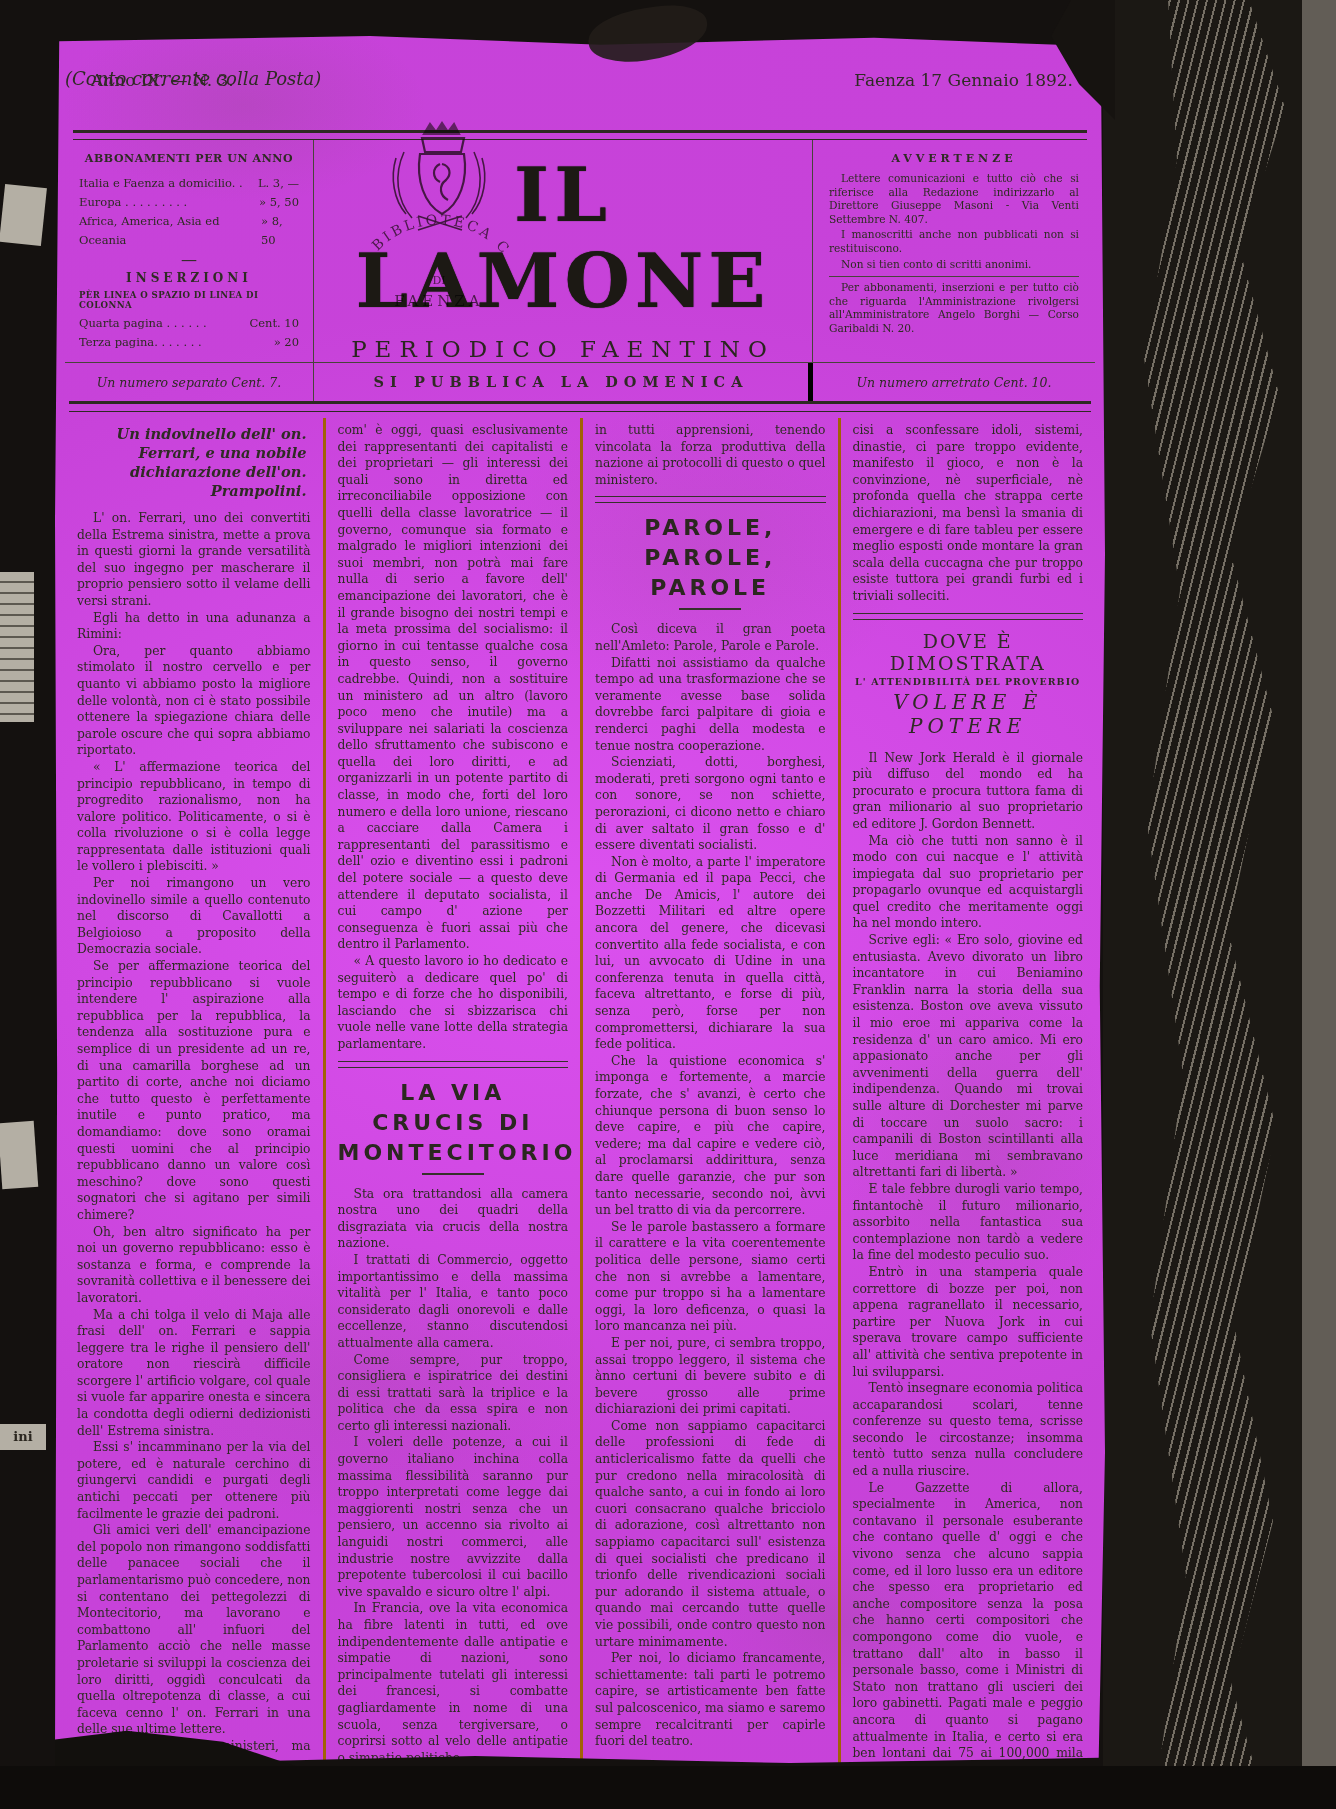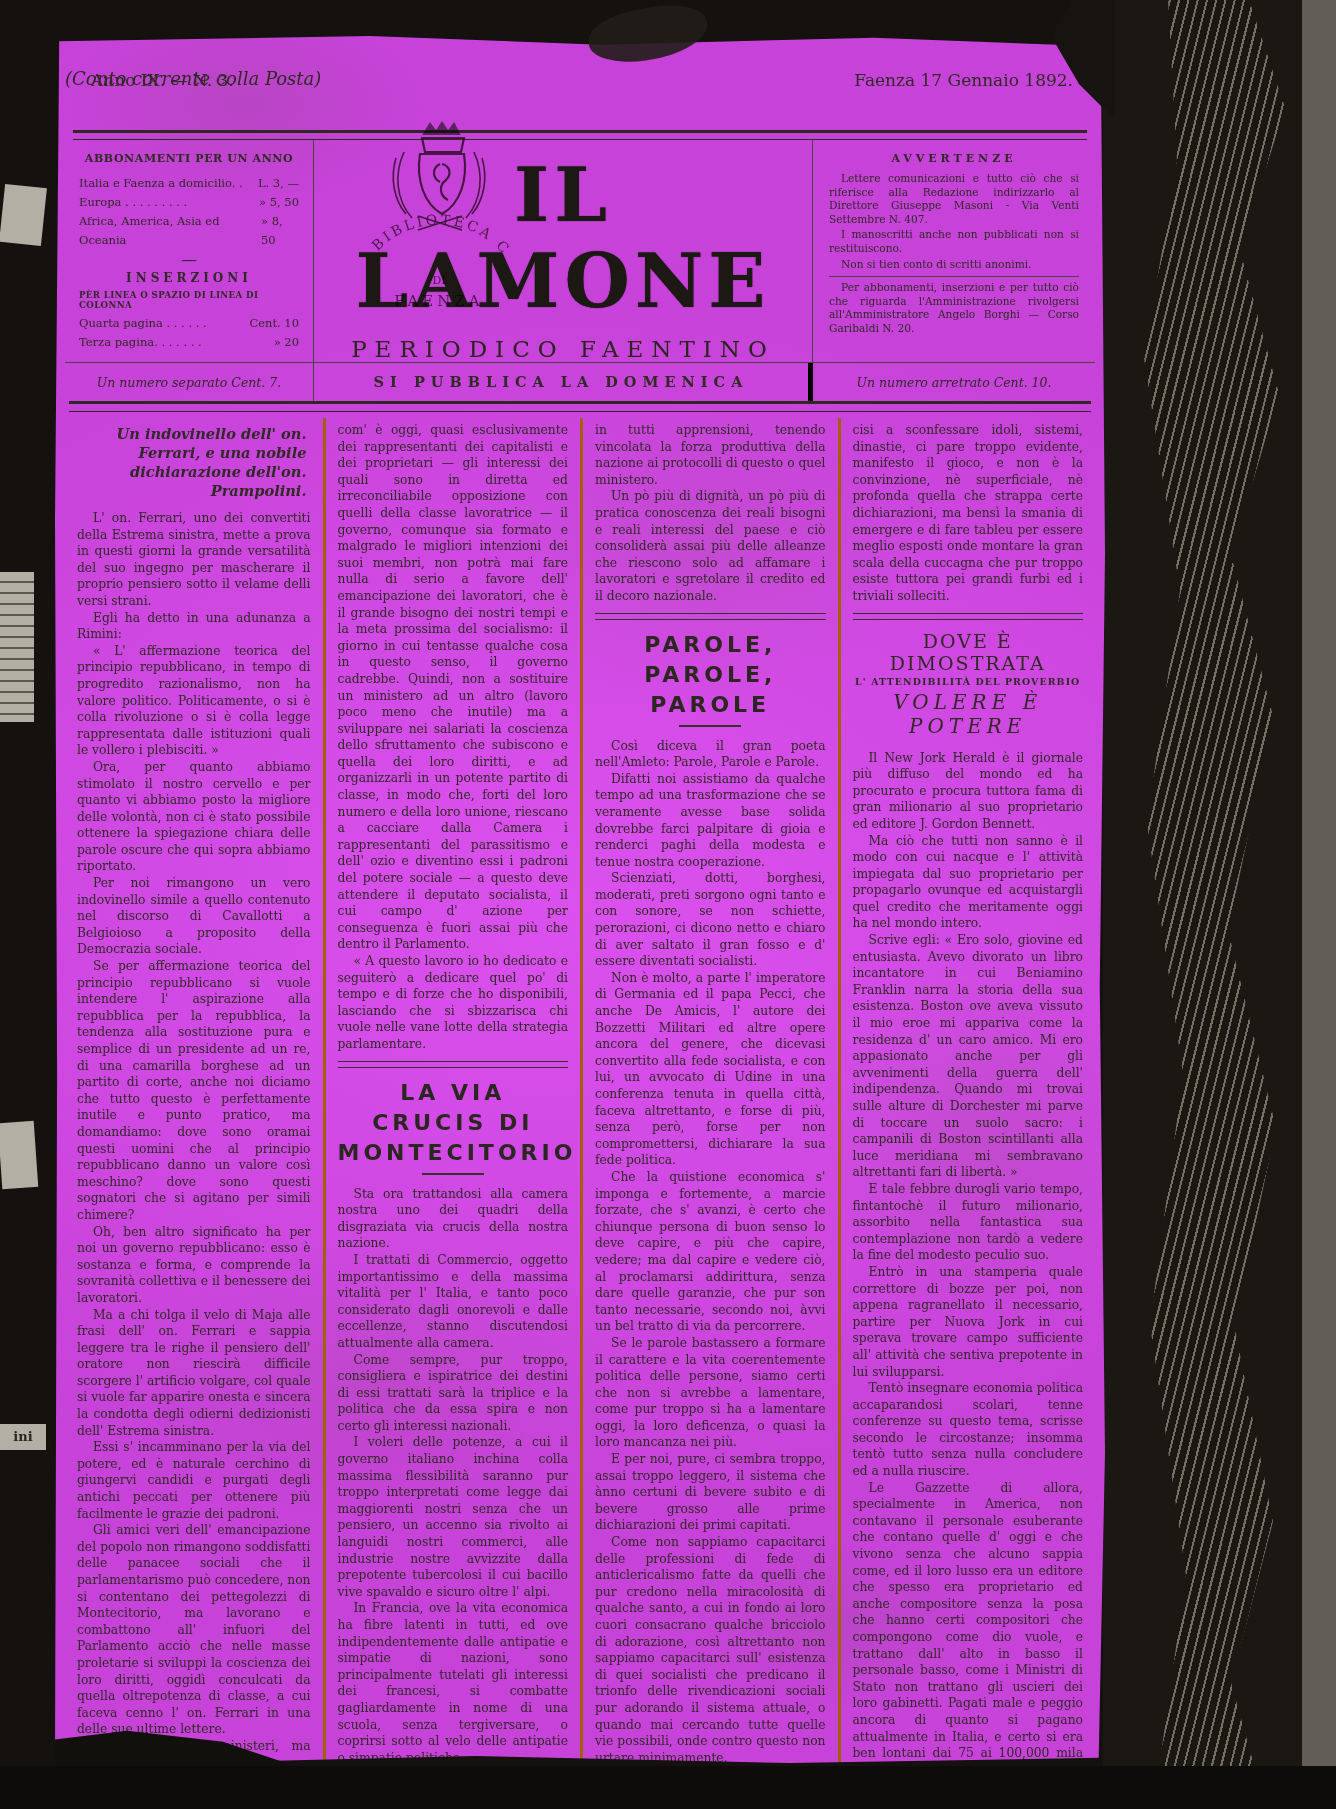--- a/index.html
+++ b/index.html
@@ -182,22 +182,22 @@
       <div class="s-center">SI PUBBLICA LA DOMENICA</div>
       <div class="s-side">Un numero arretrato Cent. 10.</div>
     </div>
     <div class="rule-heavy"></div>
 
     <div class="bodygrid">
       <div class="col">
           <div class="blk-art">Un indovinello dell' on. Ferrari, e una nobile dichiarazione dell'on. Prampolini.</div>
           <div class="blk-p">L' on. Ferrari, uno dei convertiti della Estrema sinistra, mette a prova in questi giorni la grande versatilità del suo ingegno per mascherare il proprio pensiero sotto il velame delli versi strani.</div>
           <div class="blk-p">Egli ha detto in una adunanza a Rimini:</div>
+          <div class="blk-p">Ora, per quanto abbiamo stimolato il nostro cervello e per quanto vi abbiamo posto la migliore delle volontà, non ci è stato possibile ottenere la spiegazione chiara delle parole oscure che qui sopra abbiamo riportato.</div>
           <div class="blk-p">« L' affermazione teorica del principio repubblicano, in tempo di progredito razionalismo, non ha valore politico. Politicamente, o si è colla rivoluzione o si è colla legge rappresentata dalle istituzioni quali le vollero i plebisciti. »</div>
-          <div class="blk-p">Ora, per quanto abbiamo stimolato il nostro cervello e per quanto vi abbiamo posto la migliore delle volontà, non ci è stato possibile ottenere la spiegazione chiara delle parole oscure che qui sopra abbiamo riportato.</div>
           <div class="blk-p">Per noi rimangono un vero indovinello simile a quello contenuto nel discorso di Cavallotti a Belgioioso a proposito della Democrazia sociale.</div>
           <div class="blk-p">Se per affermazione teorica del principio repubblicano si vuole intendere l' aspirazione alla repubblica per la repubblica, la tendenza alla sostituzione pura e semplice di un presidente ad un re, di una camarilla borghese ad un partito di corte, anche noi diciamo che tutto questo è perfettamente inutile e punto pratico, ma domandiamo: dove sono oramai questi uomini che al principio repubblicano danno un valore così meschino? dove sono questi sognatori che si agitano per simili chimere?</div>
           <div class="blk-p">Oh, ben altro significato ha per noi un governo repubblicano: esso è sostanza e forma, e comprende la sovranità collettiva e il benessere dei lavoratori.</div>
           <div class="blk-p">Ma a chi tolga il velo di Maja alle frasi dell' on. Ferrari e sappia leggere tra le righe il pensiero dell' oratore non riescirà difficile scorgere l' artificio volgare, col quale si vuole far apparire onesta e sincera la condotta degli odierni dedizionisti dell' Estrema sinistra.</div>
           <div class="blk-p">Essi s' incamminano per la via del potere, ed è naturale cerchino di giungervi candidi e purgati degli antichi peccati per ottenere più facilmente le grazie dei padroni.</div>
           <div class="blk-p">Gli amici veri dell' emancipazione del popolo non rimangono soddisfatti delle panacee sociali che il parlamentarismo può concedere, non si contentano dei pettegolezzi di Montecitorio, ma lavorano e combattono all' infuori del Parlamento acciò che nelle masse proletarie si sviluppi la coscienza dei loro diritti, oggidì conculcati da quella oltrepotenza di classe, a cui faceva cenno l' on. Ferrari in una delle sue ultime lettere.</div>
           <div class="blk-p">Non tendono ai ministeri, ma organizzano le forze operaie.</div>
           <div class="blk-p">E l' on. Prampolini, il buono e valente propagandista che non ha altra ambizione all' infuori di trovarsi tra i lavoratori per spezzare loro il pane delle idee nuove, lo afferma apertamente nella dichiarazione che riproduciamo quis otto; nobilissima dichiarazione che non può provenire se non da un animo leale ed onesto, quale è quello dell' egregio rappresentante di Reggio Emilia.</div>
         </div>
       <div class="col">
@@ -208,21 +208,20 @@
           <div class="blk-hrs"></div>
           <div class="blk-p">Sta ora trattandosi alla camera nostra uno dei quadri della disgraziata via crucis della nostra nazione.</div>
           <div class="blk-p">I trattati di Commercio, oggetto importantissimo e della massima vitalità per l' Italia, e tanto poco considerato dagli onorevoli e dalle eccellenze, stanno discutendosi attualmente alla camera.</div>
           <div class="blk-p">Come sempre, pur troppo, consigliera e ispiratrice dei destini di essi trattati sarà la triplice e la politica che da essa spira e non certo gli interessi nazionali.</div>
           <div class="blk-p">I voleri delle potenze, a cui il governo italiano inchina colla massima flessibilità saranno pur troppo interpretati come legge dai maggiorenti nostri senza che un pensiero, un accenno sia rivolto ai languidi nostri commerci, alle industrie nostre avvizzite dalla prepotente tubercolosi il cui bacillo vive spavaldo e sicuro oltre l' alpi.</div>
           <div class="blk-p">In Francia, ove la vita economica ha fibre latenti in tutti, ed ove indipendentemente dalle antipatie e simpatie di nazioni, sono principalmente tutelati gli interessi dei francesi, si combatte gagliardamente in nome di una scuola, senza tergiversare, o coprirsi sotto al velo delle antipatie o simpatie politiche.</div>
           <div class="blk-p">Ma in Italia, pur troppo, siamo lontani dall' avere, lassù dove si maturano i destini ufficiali, un esatto concetto della situazione commerciale, ed i più disperati pareri vànno a cozzare insieme, subordinati sempre, anzichè all' interesse nazionale, alle mire di qualche grosso industriale, o meglio, alla stabilità di certe relazioni che alla nostra Italia cominciano a costare più sudori e più sacrifici che non le costò il suo sorgere a nazione.</div>
         </div>
       <div class="col">
           <div class="blk-pc">in tutti apprensioni, tenendo vincolata la forza produttiva della nazione ai protocolli di questo o quel ministero.</div>
-          <div class="blk-p">Un pò più di dignità, un pò più di pratica conoscenza dei reali bisogni e reali interessi del paese e ciò consoliderà assai più delle alleanze che riescono solo ad affamare i lavoratori e sgretolare il credito ed il decoro nazionale.</div>
           <div class="blk-hrw"></div>
           <div class="blk-h1">PAROLE, PAROLE, PAROLE</div>
           <div class="blk-hrs"></div>
           <div class="blk-p">Così diceva il gran poeta nell'Amleto: Parole, Parole e Parole.</div>
           <div class="blk-p">Difatti noi assistiamo da qualche tempo ad una trasformazione che se veramente avesse base solida dovrebbe farci palpitare di gioia e renderci paghi della modesta e tenue nostra cooperazione.</div>
           <div class="blk-p">Scienziati, dotti, borghesi, moderati, preti sorgono ogni tanto e con sonore, se non schiette, perorazioni, ci dicono netto e chiaro di aver saltato il gran fosso e d' essere diventati socialisti.</div>
           <div class="blk-p">Non è molto, a parte l' imperatore di Germania ed il papa Pecci, che anche De Amicis, l' autore dei Bozzetti Militari ed altre opere ancora del genere, che dicevasi convertito alla fede socialista, e con lui, un avvocato di Udine in una conferenza tenuta in quella città, faceva altrettanto, e forse di più, senza però, forse per non compromettersi, dichiarare la sua fede politica.</div>
           <div class="blk-p">Che la quistione economica s' imponga e fortemente, a marcie forzate, che s' avanzi, è certo che chiunque persona di buon senso lo deve capire, e più che capire, vedere; ma dal capire e vedere ciò, al proclamarsi addirittura, senza dare quelle garanzie, che pur son tanto necessarie, secondo noi, àvvi un bel tratto di via da percorrere.</div>
           <div class="blk-p">Se le parole bastassero a formare il carattere e la vita coerentemente politica delle persone, siamo certi che non si avrebbe a lamentare, come pur troppo si ha a lamentare oggi, la loro deficenza, o quasi la loro mancanza nei più.</div>
           <div class="blk-p">E per noi, pure, ci sembra troppo, assai troppo leggero, il sistema che ànno certuni di bevere subito e di bevere grosso alle prime dichiarazioni dei primi capitati.</div>

